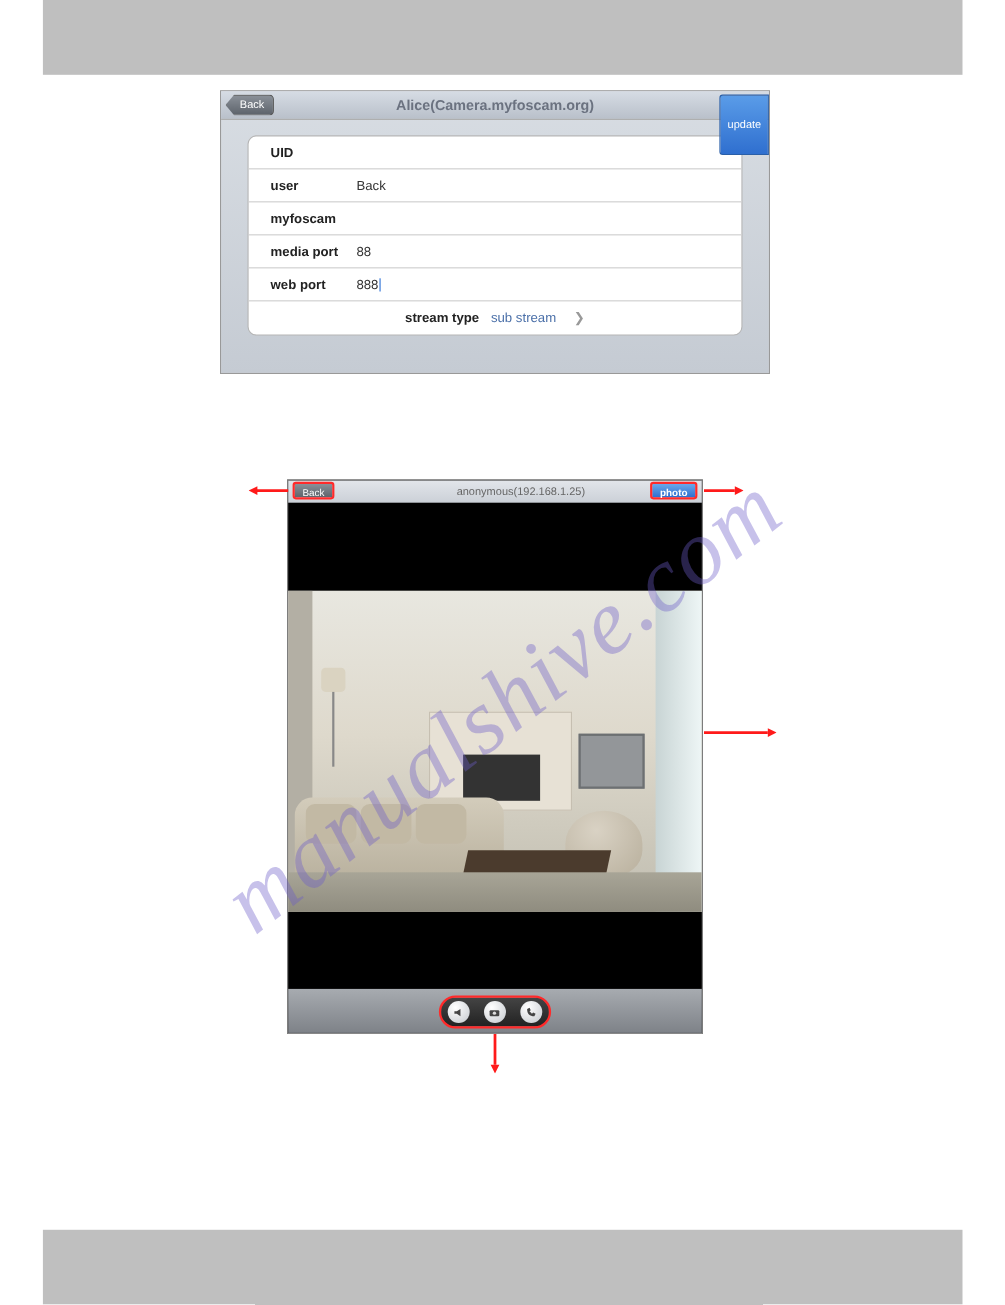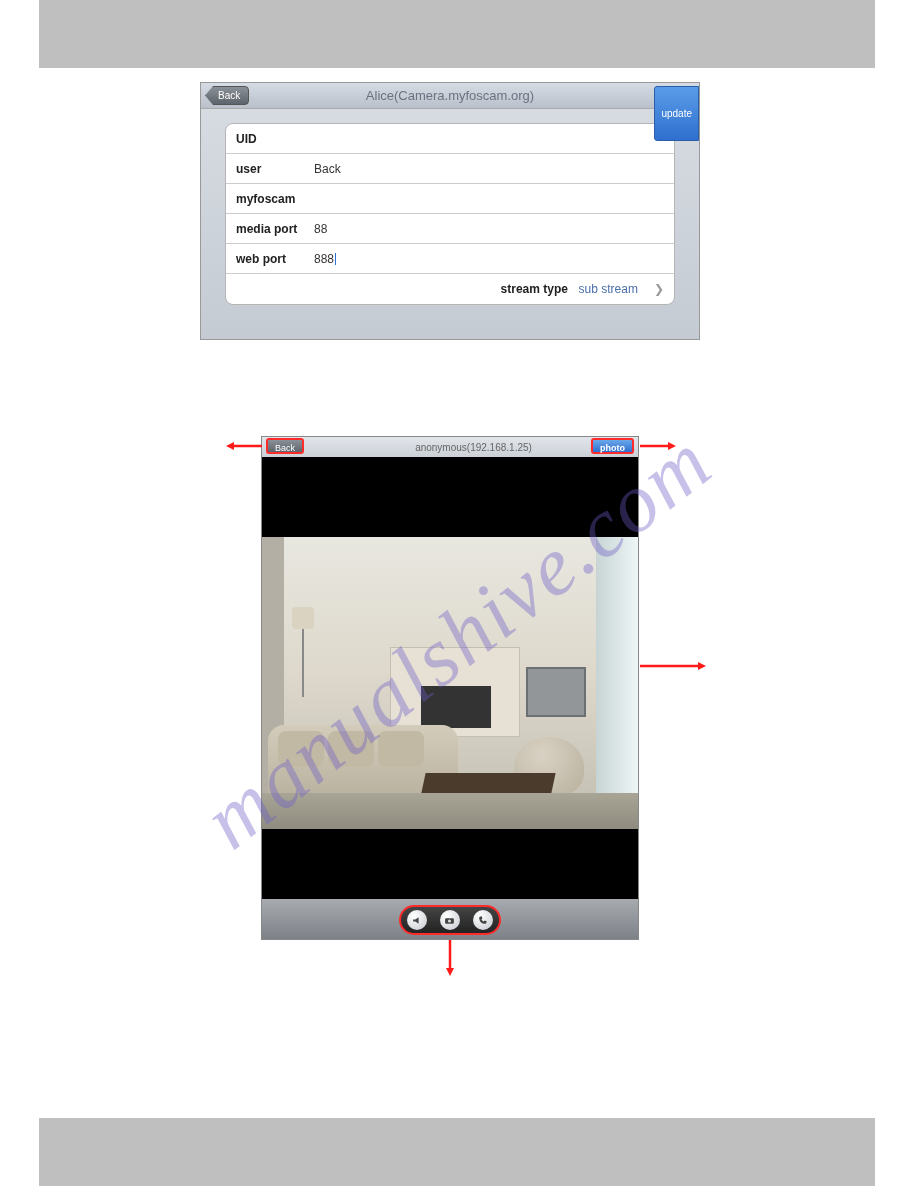--- a/index.html
+++ b/index.html
@@ -57,38 +57,38 @@
     top: 3px;
     background: linear-gradient(#5a9ce8, #2f6fcf);
     color: #fff;
     font-size: 10px;
     padding: 21px 6px;
     border-radius: 3px 0 0 3px;
     border: 1px solid #2a5fa8;
   }
   .settings-title {
     font-size: 13px;
-    font-weight: normal;
+    font-weight: bold;
     color: #6b7280;
   }
   .settings-body {
     padding: 14px 24px 10px 24px;
   }
   .form-box {
     background: #fff;
     border: 1px solid #b5b5b5;
     border-radius: 8px;
     overflow: hidden;
   }
   .form-row {
     display: flex;
     align-items: center;
     height: 30px;
     border-bottom: 1px solid #ccc;
-    padding: 0 10px;
+    padding: 0 20px;
   }
   .form-row:last-child { border-bottom: none; }
   .form-label {
     width: 78px;
     font-size: 12px;
     font-weight: bold;
     color: #222;
   }
   .form-value {
     font-size: 12px;
@@ -96,21 +96,21 @@
   }
   .form-value.cursor::after {
     content: "";
     display: inline-block;
     width: 1px;
     height: 12px;
     background: #2a6fd6;
     vertical-align: middle;
     margin-left: 1px;
   }
-  .stream-row { justify-content: flex-end; }
+  .stream-row { justify-content: center; }
   .stream-val {
     color: #4a6fa8;
     font-size: 12px;
     display: flex;
     align-items: center;
     gap: 16px;
   }
   .chev { color: #999; font-size: 12px; }
 
   

